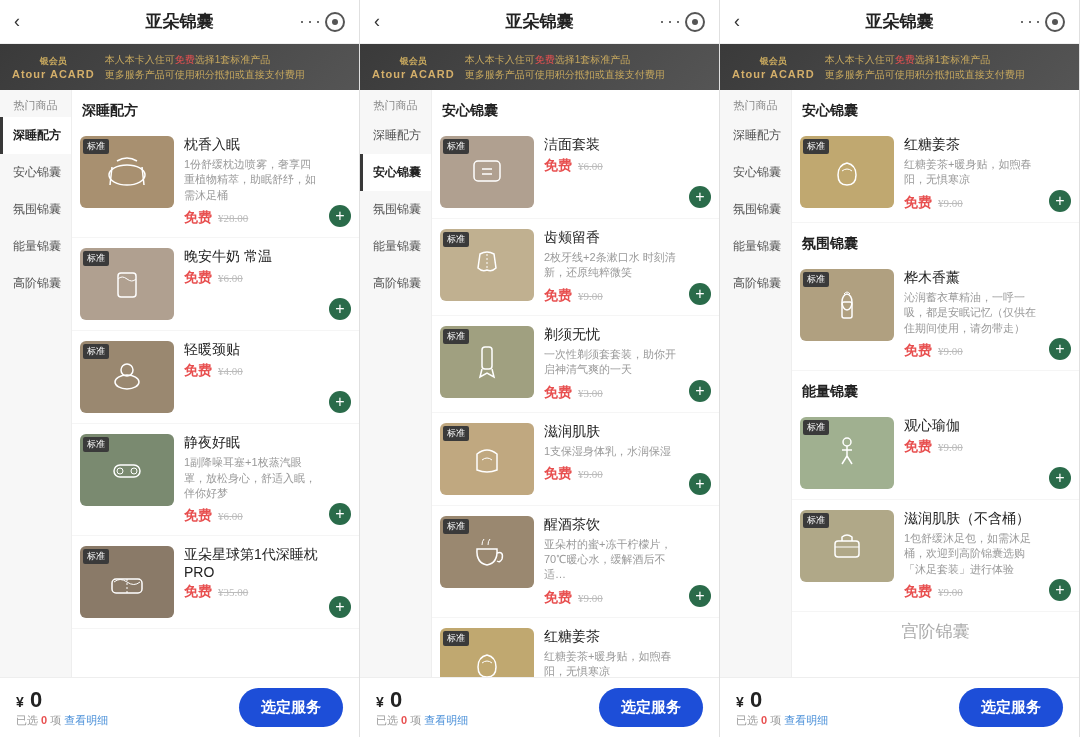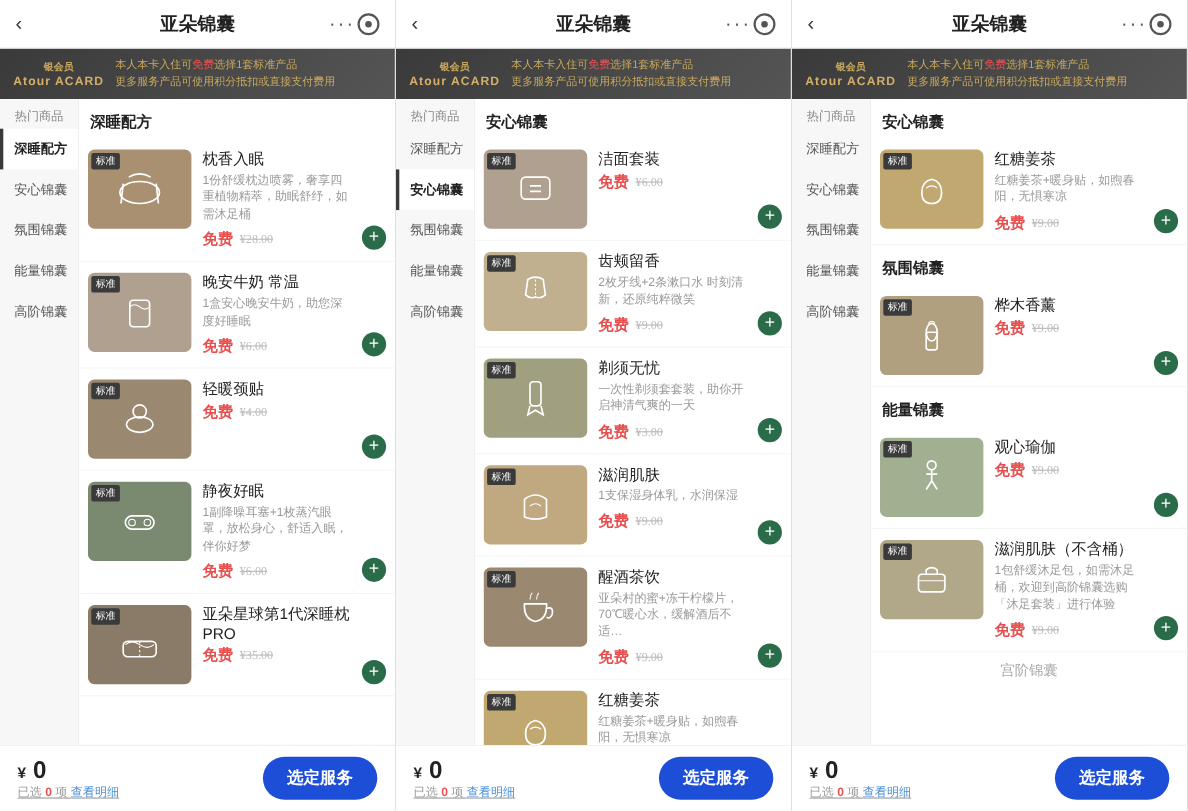--- a/index.html
+++ b/index.html
@@ -257,21 +257,20 @@
       font-size: 22px;
       font-weight: 700;
       color: #222;
     }
     .footer-big-price .yen {
       font-size: 14px;
     }
     .footer-selected {
       font-size: 11px;
       color: #999;
-      text-decoration: underline;
     }
     .footer-selected .count {
       color: #e85050;
       font-weight: 700;
     }
     .footer-btn {
       background: #1d4ed8;
       color: #fff;
       border: none;
       border-radius: 24px;
@@ -321,21 +320,21 @@
     }
     .thumb-yoga {
       background: #a0b090;
     }
     .thumb-foot {
       background: #b0a888;
     }
 
     
     .category-more {
-      font-size: 13px;
+      font-size: 17px;
       color: #aaa;
       text-align: center;
       padding: 8px 0;
     }
 
     
     .product-list::-webkit-scrollbar,
     .sidebar::-webkit-scrollbar {
       width: 0;
     }
@@ -398,21 +397,20 @@
       <div class="product-item">
         <div class="product-thumb thumb-milk">
           <div class="std-badge">标准</div>
           <svg width="50" height="50" viewBox="0 0 50 50">
             <rect x="16" y="14" width="18" height="24" rx="3" fill="none" stroke="#fff" stroke-width="1.5"></rect>
             <path d="M16 20 Q20 16 25 20 Q30 24 34 20" fill="none" stroke="#fff" stroke-width="1"></path>
           </svg>
         </div>
         <div class="product-info">
           <div class="product-name">晚安牛奶 常温</div>
-          <div class="product-desc">1盒安心晚安牛奶，助您深度好睡眠</div>
           <div class="product-price-row">
             <span class="price-free">免费</span>
             <span class="price-original">¥6.00</span>
           </div>
         </div>
         <div class="add-btn">+</div>
       </div>
 
       <div class="product-item">
         <div class="product-thumb thumb-neck">
@@ -702,20 +700,21 @@
         <div class="product-thumb thumb-sandalwood">
           <div class="std-badge">标准</div>
           <svg width="50" height="50" viewBox="0 0 50 50">
             <rect x="20" y="22" width="10" height="16" rx="2" fill="none" stroke="#fff" stroke-width="1.5"></rect>
             <ellipse cx="25" cy="22" rx="5" ry="8" fill="none" stroke="#fff" stroke-width="1.5"></ellipse>
             <path d="M22 14 Q25 10 28 14" fill="none" stroke="#fff" stroke-width="1"></path>
           </svg>
         </div>
         <div class="product-info">
           <div class="product-name">桦木香薰</div>
+          <div class="product-desc">沁润蓄衣草精油，一呼一吸，都是安眠记忆（仅供在住期间使用，请勿带走）</div>
           <div class="product-price-row">
             <span class="price-free">免费</span>
             <span class="price-original">¥9.00</span>
           </div>
         </div>
         <div class="add-btn">+</div>
       </div>
 
       <div class="product-section-title">能量锦囊</div>
       <div class="product-item">

